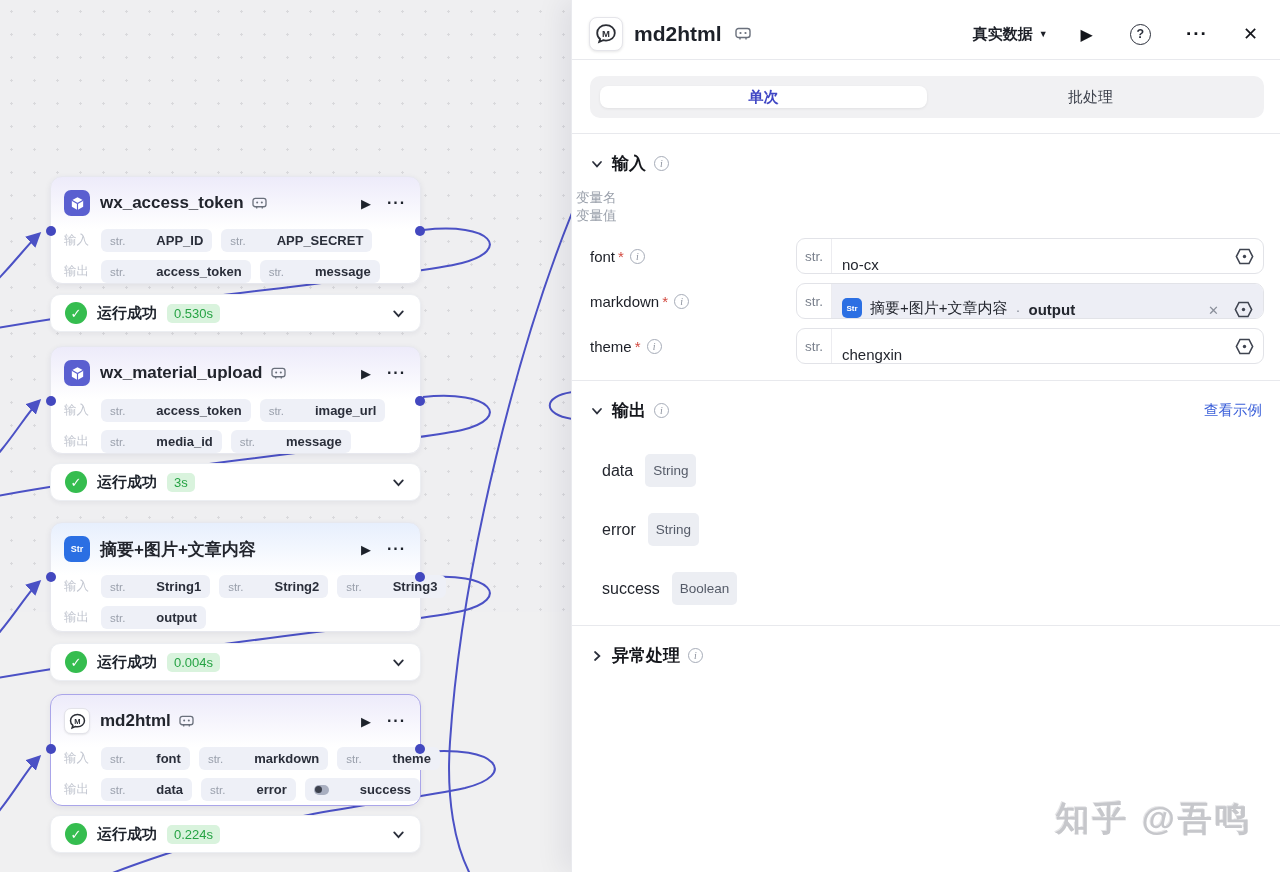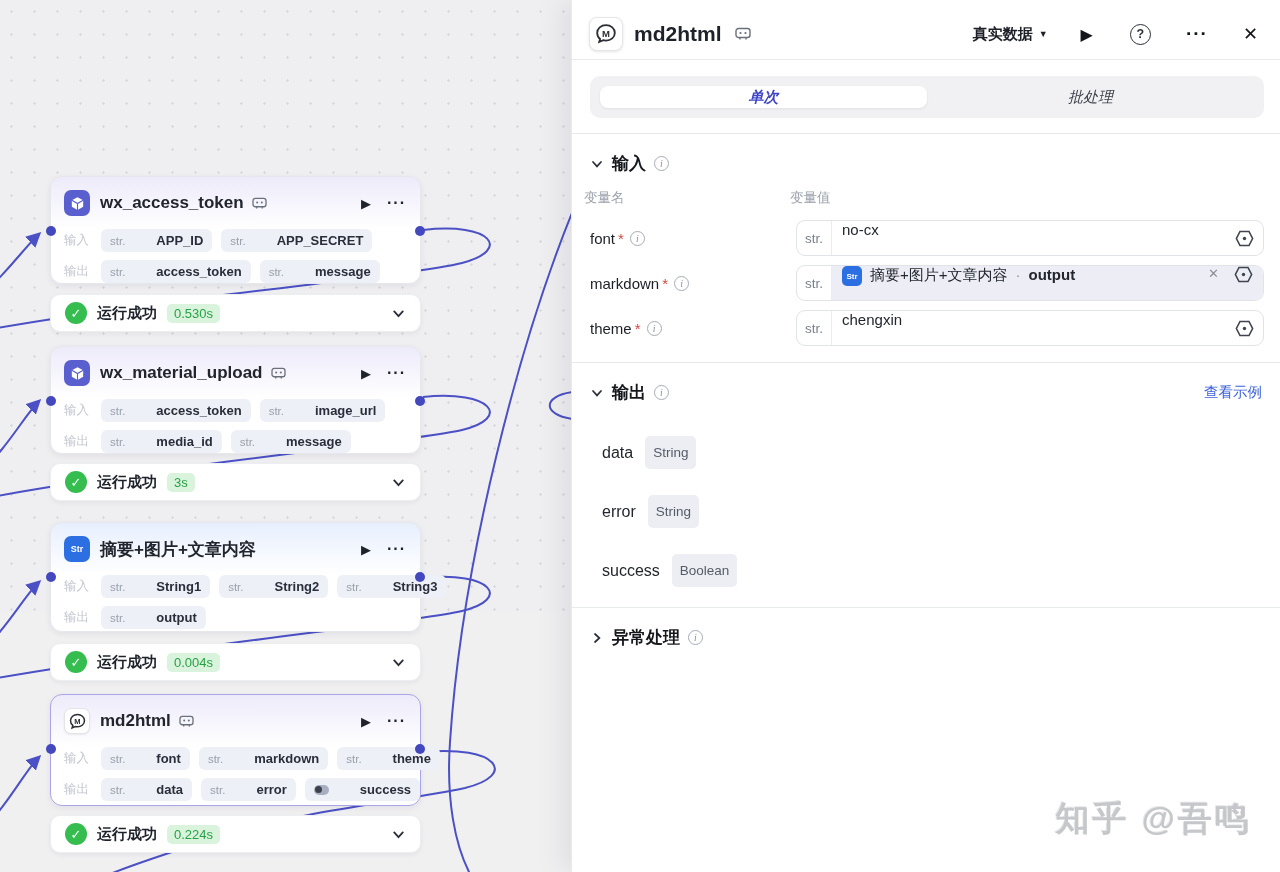--- a/index.html
+++ b/index.html
@@ -78,45 +78,45 @@
     color:#2a2e3a; font-size:12.5px; font-weight:bold; display:flex; align-items:center;
     justify-content:center; cursor:pointer; margin-right:24px; }
   .p-more { font-size:19px; font-weight:bold; color:#14161c; letter-spacing:1px;
     cursor:pointer; margin-right:24px; }
   .p-close { font-size:18px; color:#14161c; cursor:pointer; }
   .p-desc { padding:2px 16px 12px 18px; font-size:15px; line-height:1.5;
     color:#6a707c; }
   .divider { height:1px; background:#e8e9ed; }
 
   .tabbar { margin:16px 16px 15px 18px; height:42px; background:#f1f1f3;
-    border-radius:10px; display:flex; padding:10px;font-style:italic; }
+    border-radius:10px; display:flex; padding:10px; }
   .tab { flex:1; display:flex; align-items:center; justify-content:center;
     font-size:15px; color:#3c404b; cursor:pointer; border-radius:8px; }
   .tab.active { background:#fff; color:#3f46c4; font-weight:bold;
     box-shadow:0 1px 3px rgba(0,0,0,.07); }
 
   .section-head { display:flex; align-items:center; gap:8px; padding:18px 18px 0 18px; }
   .section-title { font-size:17px; font-weight:bold; color:#15171c; }
   .info-i { width:15px; height:15px; border-radius:50%; border:1.2px solid #a6acb8;
     color:#8b919d; font-size:10px; display:flex; align-items:center;
     justify-content:center; font-family:"Liberation Serif",serif; font-style:italic; }
   .link-right { margin-left:auto; font-size:14.5px; color:#3a5fd9; cursor:pointer; }
 
-  .cols { display:flex; padding:14px 18px 4px 12px; font-size:13.5px; color:#9aa0ab; }
+  .cols { display:flex; padding:14px 18px 4px 4px; font-size:13.5px; color:#9aa0ab;flex-direction:column; }
   .col-name { width:206px; } 
   .in-rows { padding:0 16px 16px 18px; }
   .in-row { display:flex; align-items:center; margin-top:9px; }
   .in-label { width:206px; display:flex; align-items:center; gap:6px;
     font-size:15px; color:#1c1f27; }
   .req { color:#d2493f; margin-left:-3px; }
   .in-box { flex:1; height:36px; border:1px solid #e2e3e8; border-radius:9px;
     display:flex; align-items:center; overflow:hidden; background:#fff; }
   .type-tag { height:100%; display:flex; align-items:center; padding:0 8px;
     border-right:1px solid #ececf0; color:#7a818d; font-size:13.5px; flex:0 0 auto; }
-  .in-val { flex:1; height:100%; display:flex; align-items:flex-start; gap:8px;
+  .in-val { flex:1; height:100%; display:flex; align-items:flex-end; gap:8px;
     padding:0 10px; font-size:15px; color:#23262e; }
   .in-val.ref { background:#edeef5; }
   .ref-ico { width:20px; height:20px; border-radius:5px; background:#2b6fe3;
     color:#fff; font-size:8px; font-weight:bold; display:flex; align-items:center;
     justify-content:center; flex:0 0 auto; }
   .ref-field { font-weight:bold; }
   .x-btn { margin-left:auto; color:#8a8f9a; font-size:13px; cursor:pointer; }
   .hex-btn { display:flex; align-items:center; padding:0 9px 0 7px; cursor:pointer; }
 
   .out-rows { padding:6px 18px 20px 30px; }

